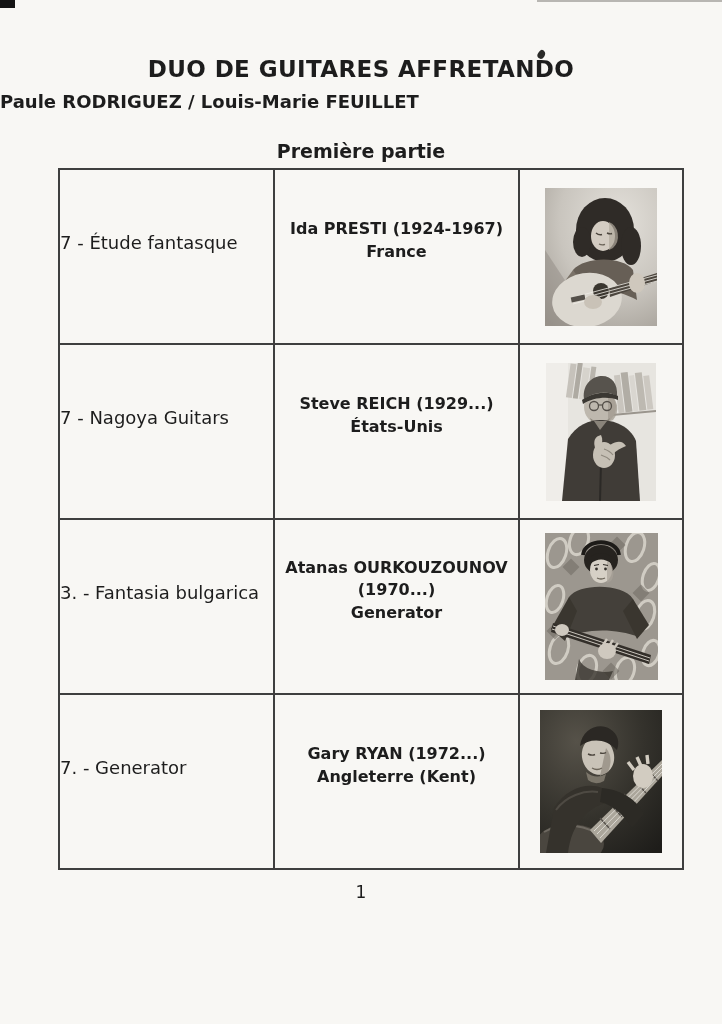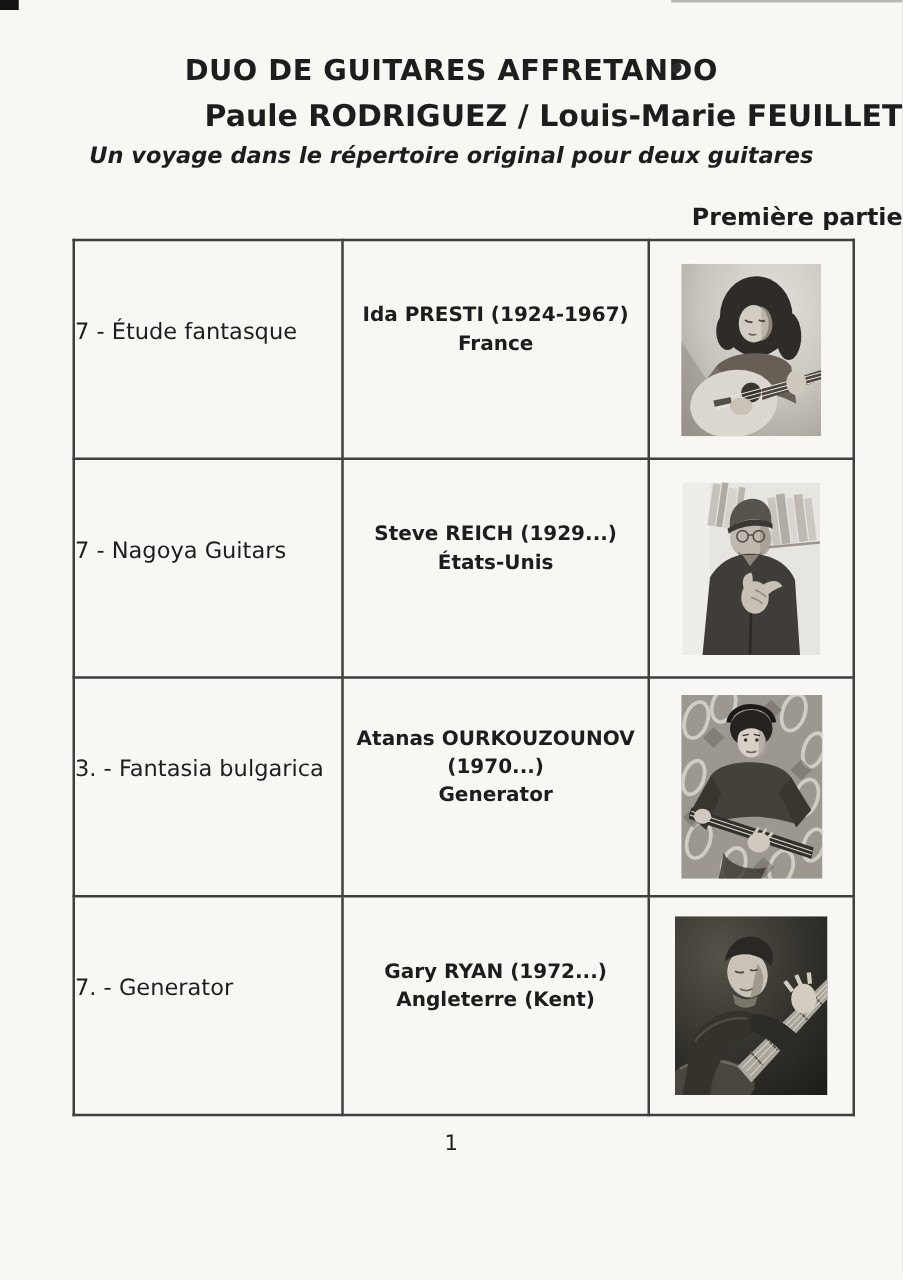--- a/index.html
+++ b/index.html
@@ -10,25 +10,25 @@
     background:#f8f7f4;
     font-family:"DejaVu Sans","Liberation Sans",sans-serif;
     color:#1d1d1d;
     overflow:hidden;
   }
   
   .artifact-corner { position:absolute; left:0; top:0; width:15px; height:8px; background:#141414; }
   .artifact-topline { position:absolute; right:0; top:0; width:185px; height:2px; background:#b8b6b2; }
   .artifact-speck { position:absolute; left:538px; top:50px; width:7px; height:9px; background:#2a2a28; transform:rotate(35deg); border-radius:40% 60% 50% 50%; }
 
-  .title { text-align:center; padding-top:44px; font-size:23px; font-weight:bold; letter-spacing:0.4px; }
-  .performers { text-align:right; margin-top:9px; font-size:24px; font-weight:bold; }
+  .title { text-align:center; padding-top:44px; font-size:23px; font-weight:bold; letter-spacing:0.4px;margin-top:12px; }
+  .performers { text-align:left; margin-top:9px; font-size:18px; font-weight:bold; }
   .sub1 { text-align:center; margin-top:21px; font-size:21px; font-weight:bold; font-style:italic; }
   .sub2 { text-align:center; margin-top:7px; font-size:18px; font-weight:bold; font-style:italic; }
-  .section-heading { text-align:right; margin-top:28px; font-size:19px; font-weight:bold; }
+  .section-heading { text-align:center; margin-top:28px; font-size:19px; font-weight:bold; }
 
   table.program {
     border-collapse:collapse;
     table-layout:fixed;
     margin:6px 0 0 58px;
     width:624px;
   }
   table.program td { border:2px solid #3f3f3f; padding:0; vertical-align:middle; }
   table.program tr { height:175px; }
   td.piece-cell { padding-left:9px; font-size:18px; }
@@ -46,21 +46,20 @@
 <body>
 
 <div class="page">
 
   <div class="artifact-corner"></div>
   <div class="artifact-topline"></div>
   <div class="artifact-speck"></div>
 
   <div class="title">DUO DE GUITARES AFFRETANDO</div>
   <div class="performers">Paule RODRIGUEZ / Louis-Marie FEUILLET</div>
-  <div class="sub2">Un voyage dans le répertoire original pour deux guitares</div>
   <div class="section-heading">Première partie</div>
 
   <table class="program">
     <colgroup>
         <col style="width:215px">
         <col style="width:245px">
         <col style="width:164px">
       </colgroup>
 
     <tbody>

